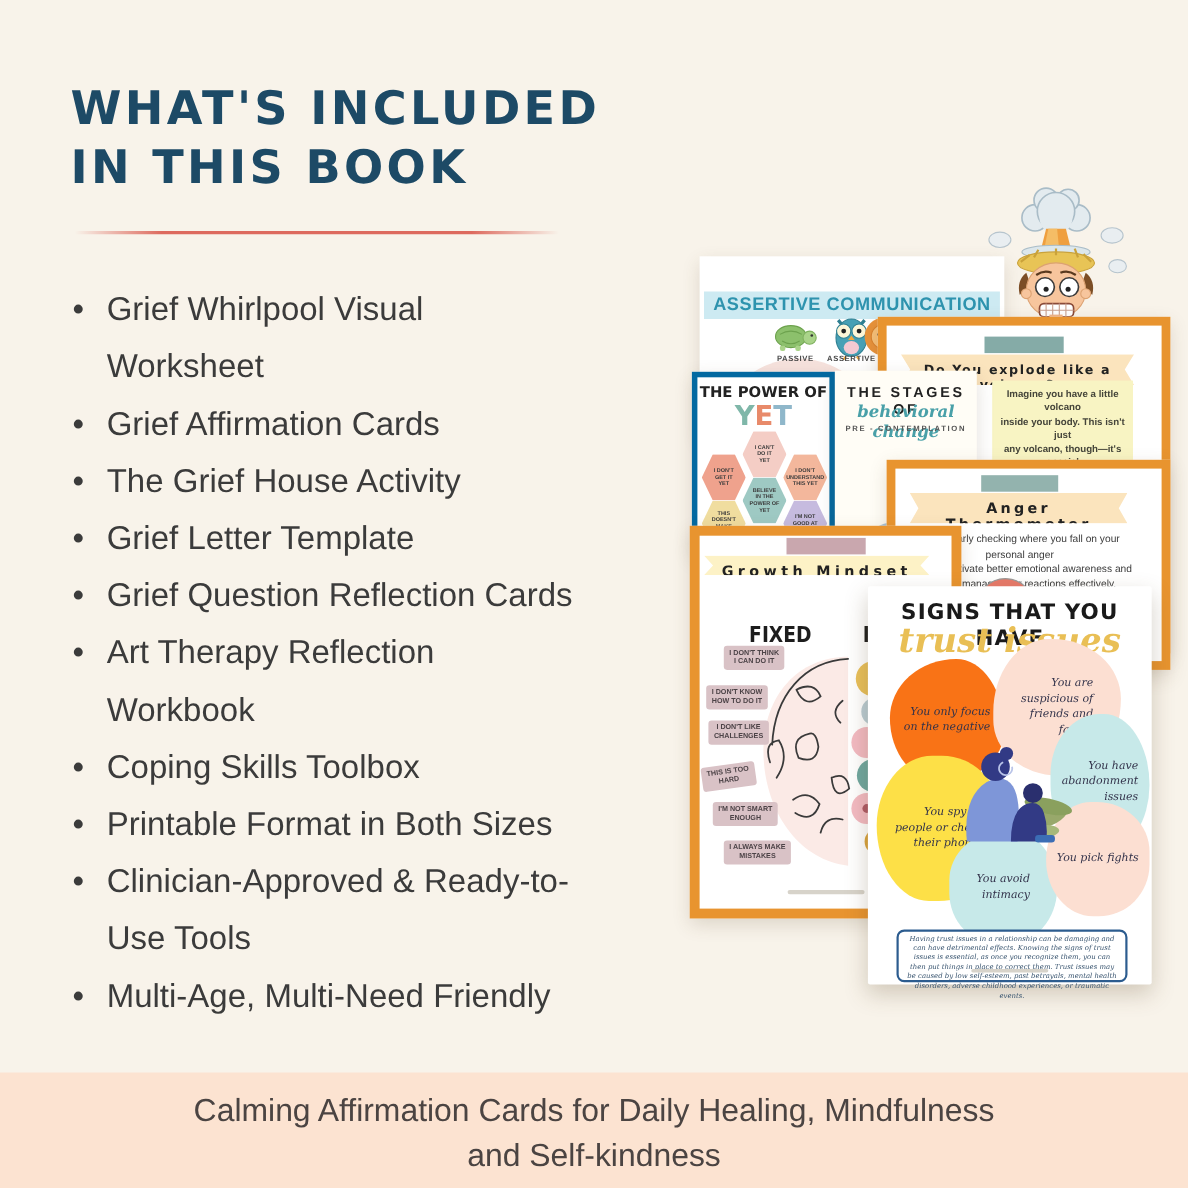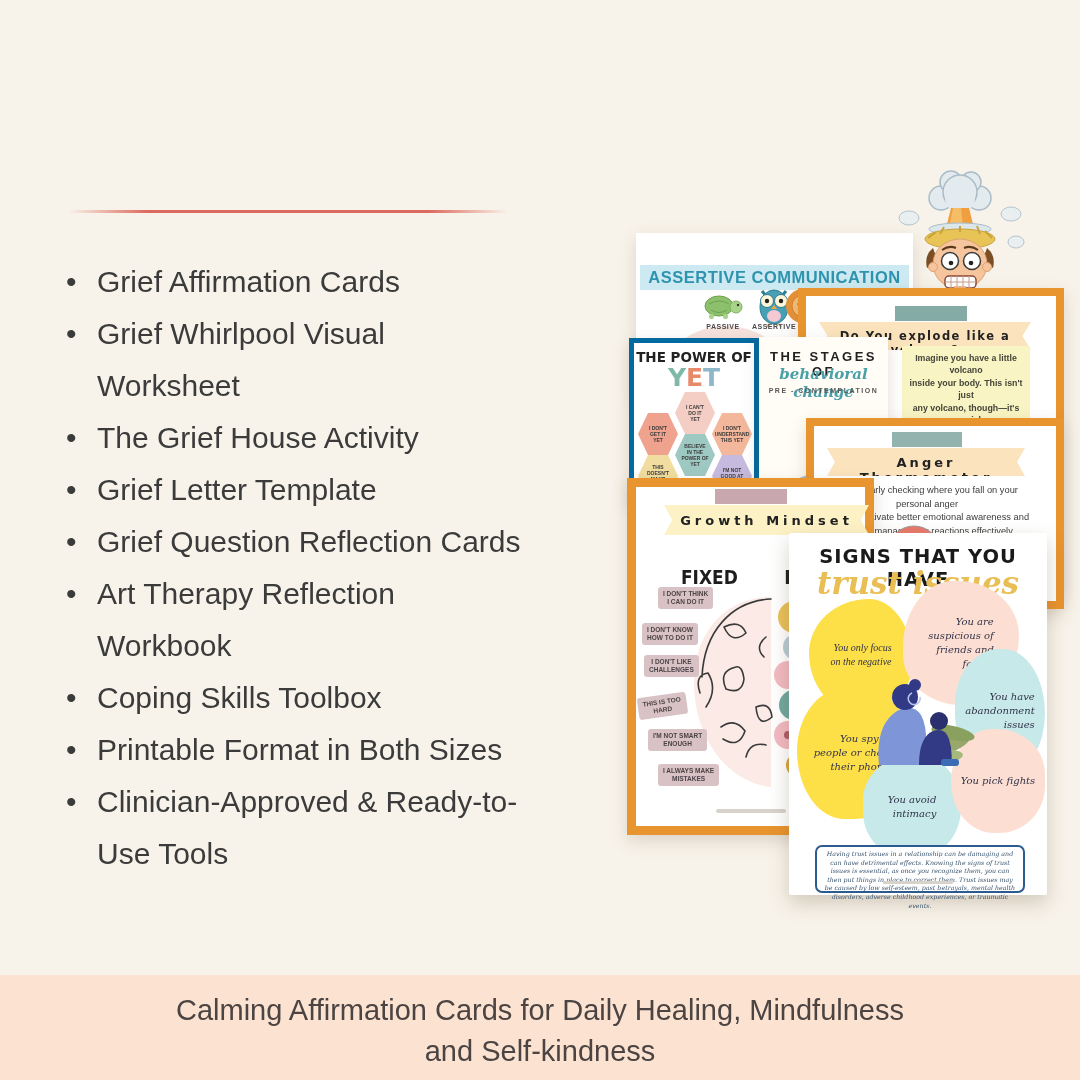--- a/index.html
+++ b/index.html
@@ -38,35 +38,38 @@
     font-family:"DejaVu Serif",serif;font-style:italic;font-size:10px;line-height:14px;color:#32324a;
     white-space:pre-line;}
   .wm{position:absolute;height:4px;background:#d7d3ca;border-radius:2px;}
   .script{font-family:"DejaVu Serif",serif;font-style:italic;}
 </style>
 </head>
 <body>
 
 <div class="stage">
 
+  <div class="abs main-title pre">WHAT'S INCLUDED
+IN THIS BOOK</div>
   <div class="abs divider"></div>
 
   <ul class="abs feature-list">
-    <li>Grief Affirmation Cards</li>
     <li>Grief Whirlpool Visual
 Worksheet</li>
+    <li>Grief Affirmation Cards</li>
     <li>The Grief House Activity</li>
     <li>Grief Letter Template</li>
     <li>Grief Question Reflection Cards</li>
     <li>Art Therapy Reflection
 Workbook</li>
     <li>Coping Skills Toolbox</li>
     <li>Printable Format in Both Sizes</li>
     <li>Clinician-Approved &amp; Ready-to-
 Use Tools</li>
+    <li>Multi-Age, Multi-Need Friendly</li>
   </ul>
 
   <div class="abs band"></div>
   <div class="abs band-text center pre">Calming Affirmation Cards for Daily Healing, Mindfulness
 and Self-kindness</div>
 
   <svg class="abs" style="left:895px;top:168px;z-index:1;" width="130" height="146" viewBox="0 0 130 146">
     <ellipse cx="14" cy="50" rx="10" ry="7" fill="#e9eef1" stroke="#b6c4cd"></ellipse>
     <ellipse cx="9" cy="78" rx="8" ry="6" fill="#e9eef1" stroke="#b6c4cd"></ellipse>
     <ellipse cx="116" cy="46" rx="10" ry="7" fill="#e9eef1" stroke="#b6c4cd"></ellipse>
@@ -216,21 +219,21 @@
     <svg class="abs" style="left:70px;top:96px;" width="60" height="32" viewBox="0 0 60 32">
       <path d="M4,30 A26,26 0 0 1 56,30 Z" fill="#e87a6a" stroke="#9a9a9a"></path>
       <path d="M14,28 L40,24" stroke="#222" stroke-width="4" stroke-linecap="round"></path>
     </svg>
     <div class="abs" style="left:52px;top:112px;width:12px;height:3px;background:#444;"></div>
     <div class="abs" style="left:160px;top:106px;font-size:10px;font-weight:bold;letter-spacing:2.5px;color:#2c2c2c;">Roaring</div>
   </div>
 
   <div class="card" style="left:601px;top:478px;width:247px;height:357px;z-index:7;border:9px solid #e8942f;box-sizing:border-box;">
     <div class="tape" style="left:79px;top:2px;width:72px;height:15px;background:#c49fa7;"></div>
-    <div class="ribbon" style="left:28px;top:18px;width:205px;height:30px;background:#fdf2c6;">
+    <div class="ribbon" style="left:4px;top:18px;width:205px;height:18px;background:#fdf2c6;">
       <div class="ribbon-text" style="margin-top:8px;font-size:13px;letter-spacing:4px;font-family:'DejaVu Sans',sans-serif;">Growth Mindset</div>
     </div>
     <div class="abs" style="left:40px;top:78px;font-family:'DejaVu Sans',sans-serif;font-weight:bold;font-size:20px;color:#1d1d1d;transform:scaleX(.85);">FIXED</div>
     <div class="abs" style="left:148px;top:78px;font-family:'DejaVu Sans',sans-serif;font-weight:bold;font-size:20px;color:#1d1d1d;">F</div>
 
     <svg class="abs" style="left:40px;top:100px;" width="190" height="215" viewBox="0 0 190 215">
       <path d="M95,10 C50,10 18,45 18,95 C18,150 50,195 95,200 Z" fill="#fbeae6"></path>
       <path d="M95,12 C55,14 28,45 26,90 M30,120 q12,-18 2,-34 q-14,2 -8,20 M48,40 q16,-8 22,6 q-14,12 -22,-6 M60,80 q-18,4 -10,22 q16,6 18,-10 q-2,-14 -8,-12 M45,140 q14,-10 24,4 q-6,18 -22,8 M70,170 q4,-16 20,-12 M80,120 q14,-6 16,10 q-14,12 -16,-10 M90,50 q-12,10 -2,20" stroke="#3a3a3a" stroke-width="1.6" fill="none" stroke-linecap="round"></path>
       <g>
         <circle cx="118" cy="30" r="16" fill="#e9c05a"></circle>
@@ -264,21 +267,21 @@
 ENOUGH</div>
     <div class="chip" style="left:22px;top:277px;">I ALWAYS MAKE
 MISTAKES</div>
     <div class="wm" style="left:80px;top:322px;width:70px;"></div>
   </div>
 
   <div class="card" style="left:763px;top:533px;width:258px;height:362px;z-index:8;border-radius:2px;box-shadow:0 8px 20px rgba(96,74,44,.25);">
     <div class="abs center" style="left:0;top:12px;width:258px;font-family:'DejaVu Sans',sans-serif;font-weight:bold;font-size:19.5px;letter-spacing:1px;color:#1a1a1a;">SIGNS THAT YOU HAVE</div>
     <div class="abs center script" style="left:0;top:32px;width:258px;font-size:31px;font-weight:bold;color:#e9bf55;">trust issues</div>
 
-    <div class="blob" style="left:20px;top:66px;width:104px;height:112px;background:#fde047;border-radius:58% 42% 55% 45%/48% 58% 42% 52%;font-family:Liberation Serif, serif;">You only focus
+    <div class="blob" style="left:20px;top:66px;width:104px;height:112px;background:#f97316;border-radius:58% 42% 55% 45%/48% 58% 42% 52%;">You only focus
 on the negative</div>
     <div class="blob" style="left:114px;top:48px;width:116px;height:124px;background:#fcdfd2;border-radius:45% 55% 48% 52%/55% 45% 58% 42%;">You are
 suspicious of
 friends and
 family</div>
     <div class="blob" style="left:166px;top:116px;width:90px;height:124px;background:#c7e9e9;border-radius:52% 48% 45% 55%/46% 54% 50% 50%;">You have
 abandonment
 issues</div>
     <div class="blob" style="left:8px;top:154px;width:114px;height:132px;background:#fde047;border-radius:48% 52% 55% 45%/52% 48% 44% 56%;">You spy on
 people or check

